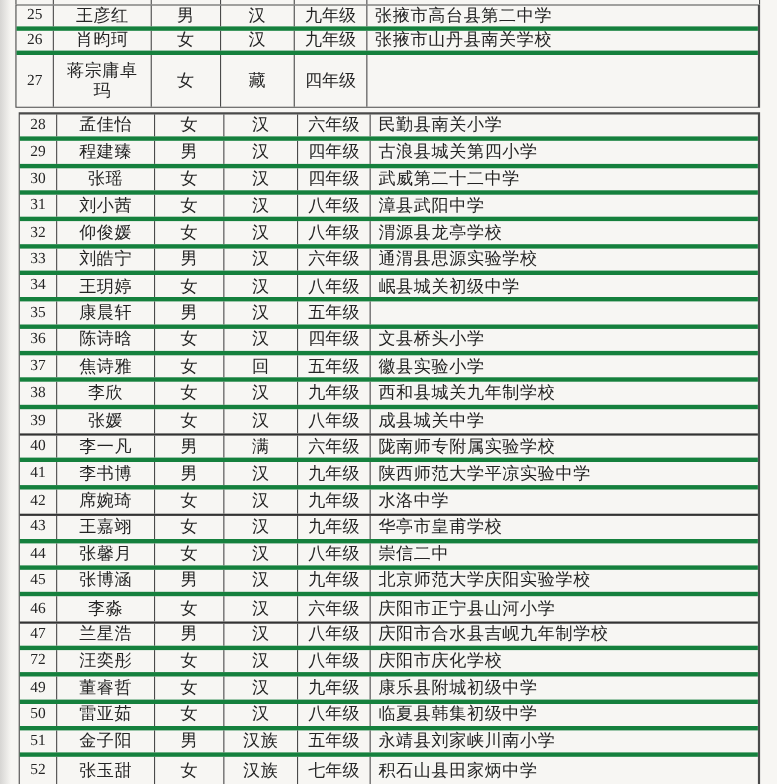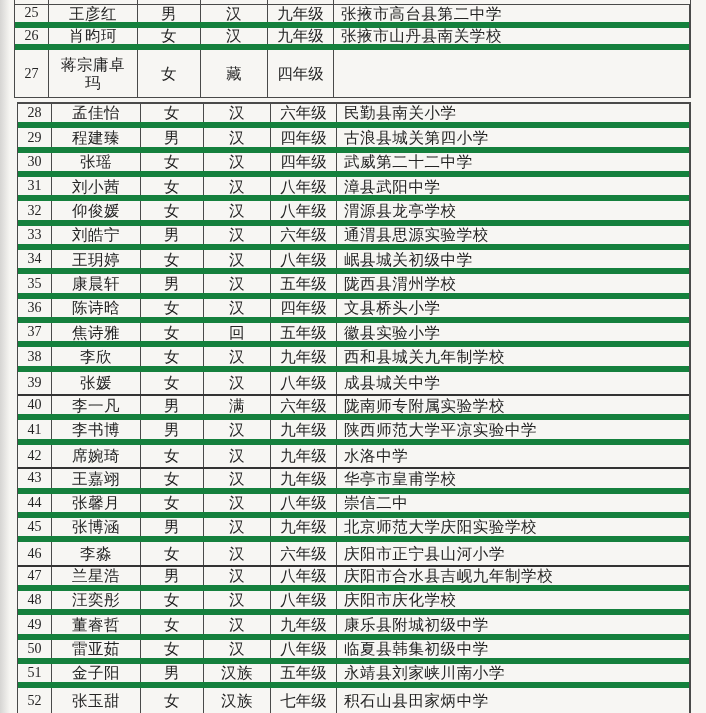--- a/index.html
+++ b/index.html
@@ -16,21 +16,21 @@
   }
   .top-stub{position:absolute;top:0;width:1px;height:4px;background:#4a4a4a;}
   .seg{
     position:absolute;box-sizing:border-box;
     border:1px solid #4a4a4a;border-right-width:2px;
   }
   .seg1{left:14px;top:4px;width:677px;}
   .seg2{left:17px;top:102px;width:674px;border-top-width:2px;border-bottom-width:2px;}
   .row{
     display:flex;align-items:stretch;box-sizing:border-box;
-    border-bottom:6px solid #15803d;height:24.35px;
+    border-bottom:4px solid #15803d;height:24.35px;
   }
   .seg1 .row{height:22.5px;}
   .seg1 .row.tall{height:47px;}
   .seg .row:last-child{border-bottom:none;}
   .row.thick{border-bottom-width:2.5px;border-bottom-color:#333;}
   .cell{
     box-sizing:border-box;display:flex;align-items:center;justify-content:center;
     border-right:1px solid #4a4a4a;
     font-size:15.5px;letter-spacing:0.5px;line-height:1.12;
     white-space:nowrap;overflow:hidden;
@@ -266,23 +266,20 @@
         </div>
         <div class="cell c-gender">
           <span>男</span>
         </div>
         <div class="cell c-eth">
           <span>汉</span>
         </div>
         <div class="cell c-grade">
           <span>五年级</span>
         </div>
-        <div class="cell c-school">
-          <span>陇西县渭州学校</span>
-        </div>
       </div>
       <div class="row">
         <div class="cell c-no">
           <span>36</span>
         </div>
         <div class="cell c-name">
           <span class="wrapbox">陈诗晗</span>
         </div>
         <div class="cell c-gender">
           <span>女</span>
@@ -512,21 +509,21 @@
         </div>
         <div class="cell c-grade">
           <span>八年级</span>
         </div>
         <div class="cell c-school">
           <span>庆阳市合水县吉岘九年制学校</span>
         </div>
       </div>
       <div class="row">
         <div class="cell c-no">
-          <span>48</span>
+          <span>72</span>
         </div>
         <div class="cell c-name">
           <span class="wrapbox">汪奕彤</span>
         </div>
         <div class="cell c-gender">
           <span>女</span>
         </div>
         <div class="cell c-eth">
           <span>汉</span>
         </div>

